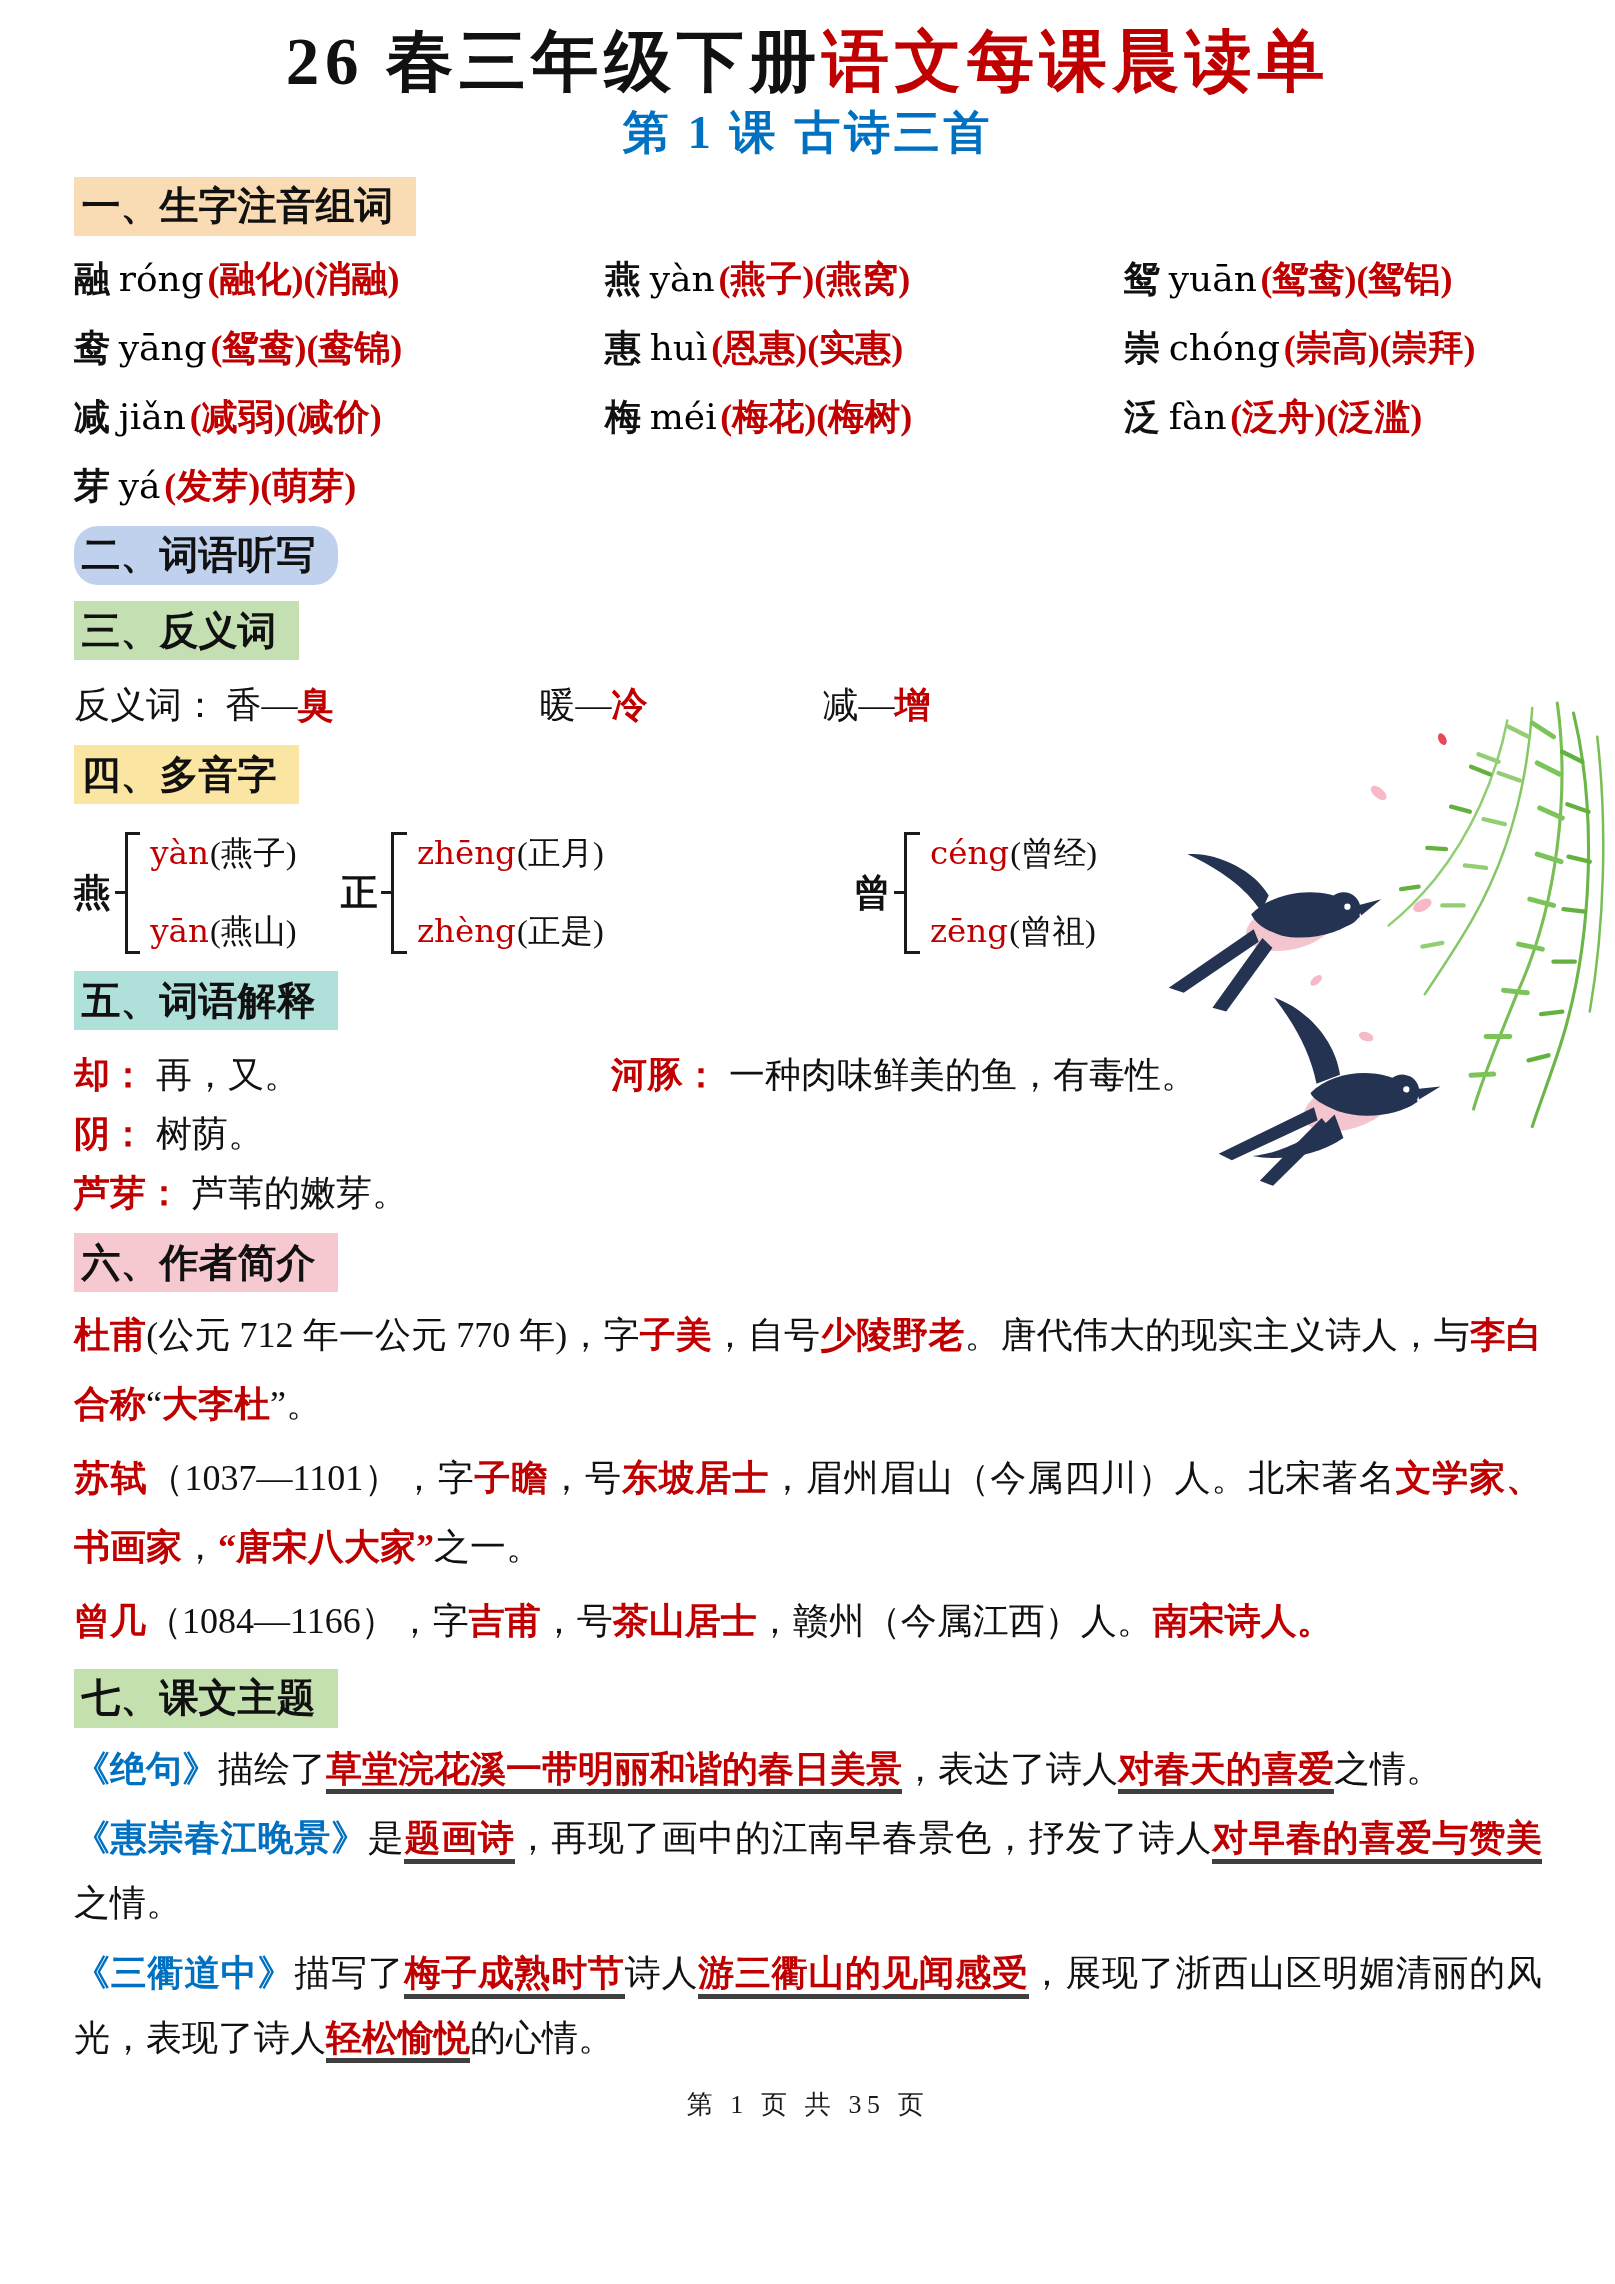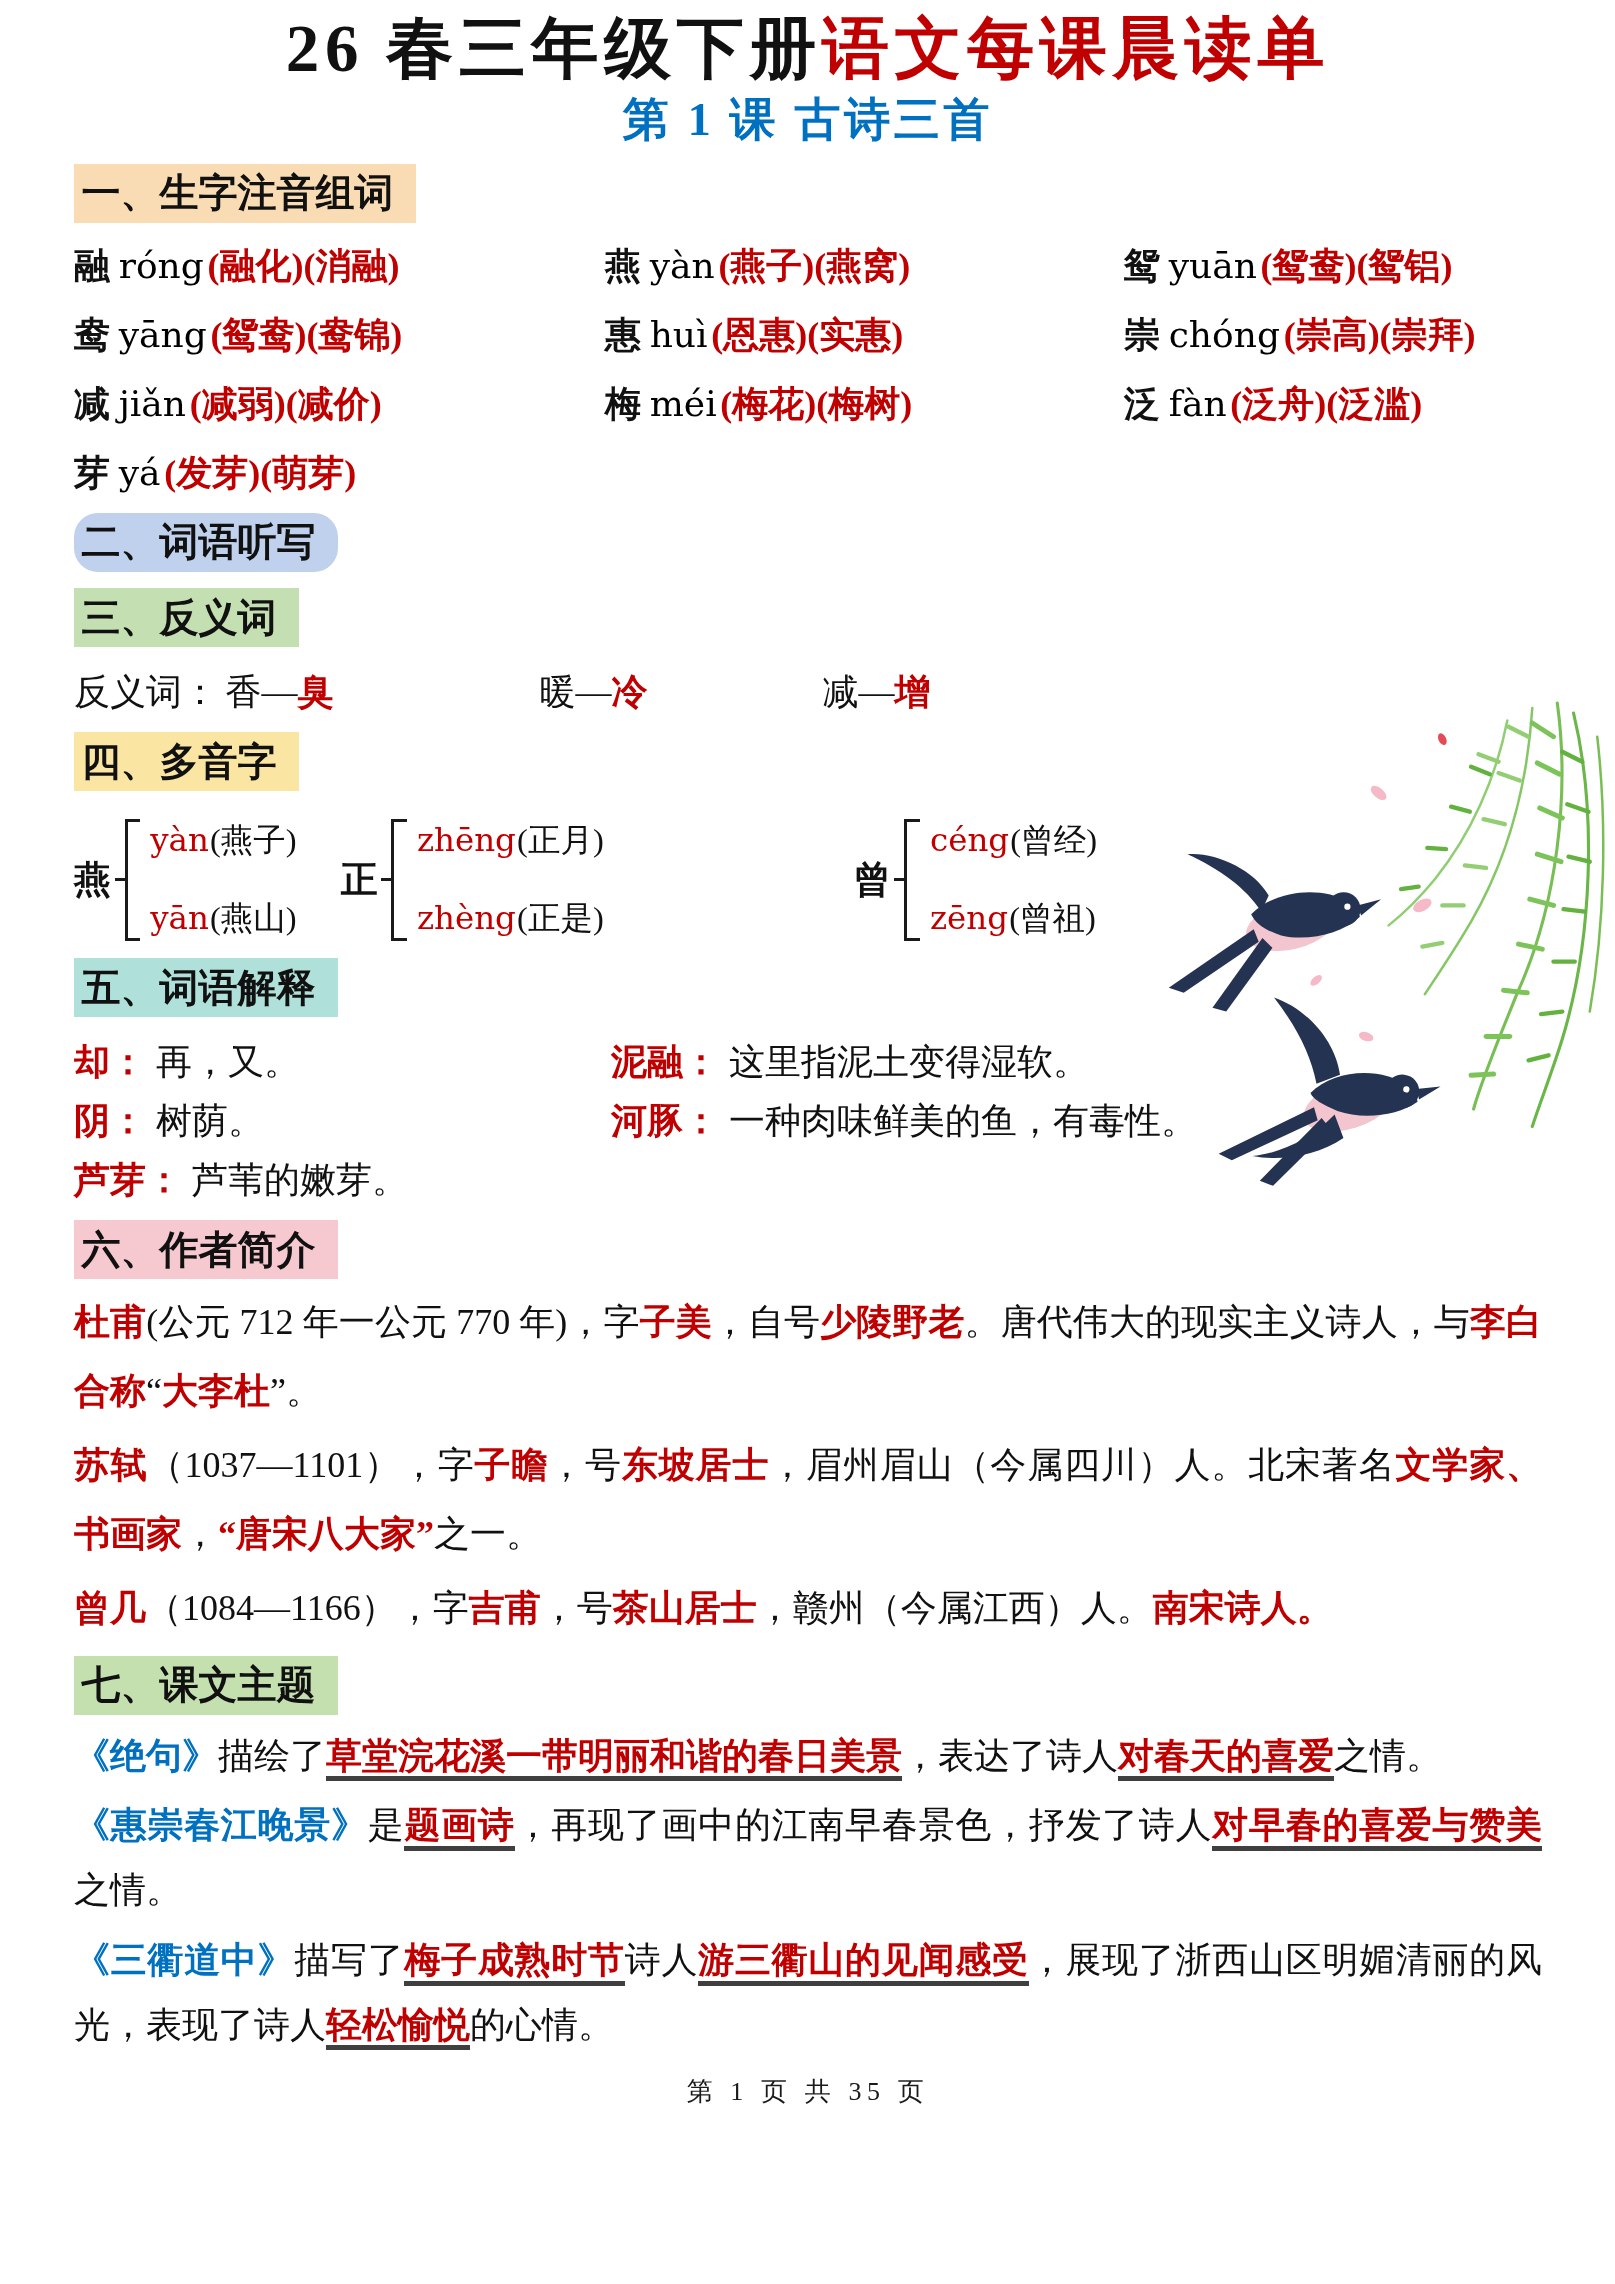--- a/index.html
+++ b/index.html
@@ -1,17 +1,17 @@
 <!DOCTYPE html>
 <html style="--accent_red: #c00000; --accent_blue: #0070c0; --underline_color: #3f3f3f; --sec1_bg: #fadcb4; --sec2_bg: #bfd1ec; --sec3_bg: #c4dfb2; --sec4_bg: #fbe5a3; --sec5_bg: #afe0da; --sec6_bg: #f6c8cf; --sec7_bg: #c4e0af; --swallow_navy: #243351; --swallow_pink: #f3c6cf; --willow_green: #79be55;font-size:10px"><head>
 <meta charset="utf-8">
 <style>
   html,body{margin:0;padding:0;background:#ffffff;}
   .page{position:relative;width:1616px;height:2120px;overflow:hidden;background:#fff;
-        box-sizing:border-box;padding:12px 74px 0;color:#111;
+        box-sizing:border-box;padding:25px 74px 0;color:#111;
         font-family:"Liberation Serif","DejaVu Serif",serif;}
   .title{text-align:center;font-size:67px;font-weight:700;letter-spacing:5.6px;line-height:1.1;white-space:nowrap;}
   .title-red{color:var(--accent_red,#c00000);}
   .subtitle{text-align:center;font-size:46px;font-weight:700;letter-spacing:3.7px;
             color:var(--accent_blue,#0070c0);margin-top:3.7px;}
   .sec-h{display:inline-block;font-size:39px;font-weight:700;line-height:1;
          padding:9.4px 22.5px 10.6px 7.5px;margin:12.5px 0 3.7px;}
   .bg-s1{background:var(--sec1_bg,#fadcb4);}
   .bg-s2{background:var(--sec2_bg,#bfd1ec);border-radius:24px;}
   .bg-s3{background:var(--sec3_bg,#c4dfb2);}
@@ -138,21 +138,20 @@
       </div>
     </div>
   </div>
 
   <div><span class="sec-h bg-s5">五、词语解释</span></div>
 
   <div class="defs">
     <div class="def-item"><span class="term">却：</span><span>再，又。</span></div>
     <div class="def-item"><span class="term">阴：</span><span>树荫。</span></div>
     <div class="def-item"><span class="term">芦芽：</span><span>芦苇的嫩芽。</span></div>
-    <div class="def-item"><span class="term">泥融：</span><span>这里指泥土变得湿软。</span></div>
     <div class="def-item"><span class="term">河豚：</span><span>一种肉味鲜美的鱼，有毒性。</span></div>
   </div>
 
   <div><span class="sec-h bg-s6">六、作者简介</span></div>
 
   <p class="para author-para"><span class="seg-red">杜甫</span><span class="seg-black">(公元 712 年一公元 770 年)，字</span><span class="seg-red">子美</span><span class="seg-black">，自号</span><span class="seg-red">少陵野老</span><span class="seg-black">。唐代伟大的现实主义诗人，与</span><span class="seg-red">李白合称</span><span class="seg-black">“</span><span class="seg-red">大李杜</span><span class="seg-black">”。</span></p>
   <p class="para author-para"><span class="seg-red">苏轼</span><span class="seg-black">（1037—1101），字</span><span class="seg-red">子瞻</span><span class="seg-black">，号</span><span class="seg-red">东坡居士</span><span class="seg-black">，眉州眉山（今属四川）人。北宋著名</span><span class="seg-red">文学家、书画家</span><span class="seg-black">，</span><span class="seg-red">“唐宋八大家”</span><span class="seg-black">之一。</span></p>
   <p class="para author-para"><span class="seg-red">曾几</span><span class="seg-black">（1084—1166），字</span><span class="seg-red">吉甫</span><span class="seg-black">，号</span><span class="seg-red">茶山居士</span><span class="seg-black">，赣州（今属江西）人。</span><span class="seg-red">南宋诗人。</span></p>
 
   <div><span class="sec-h bg-s7">七、课文主题</span></div>

